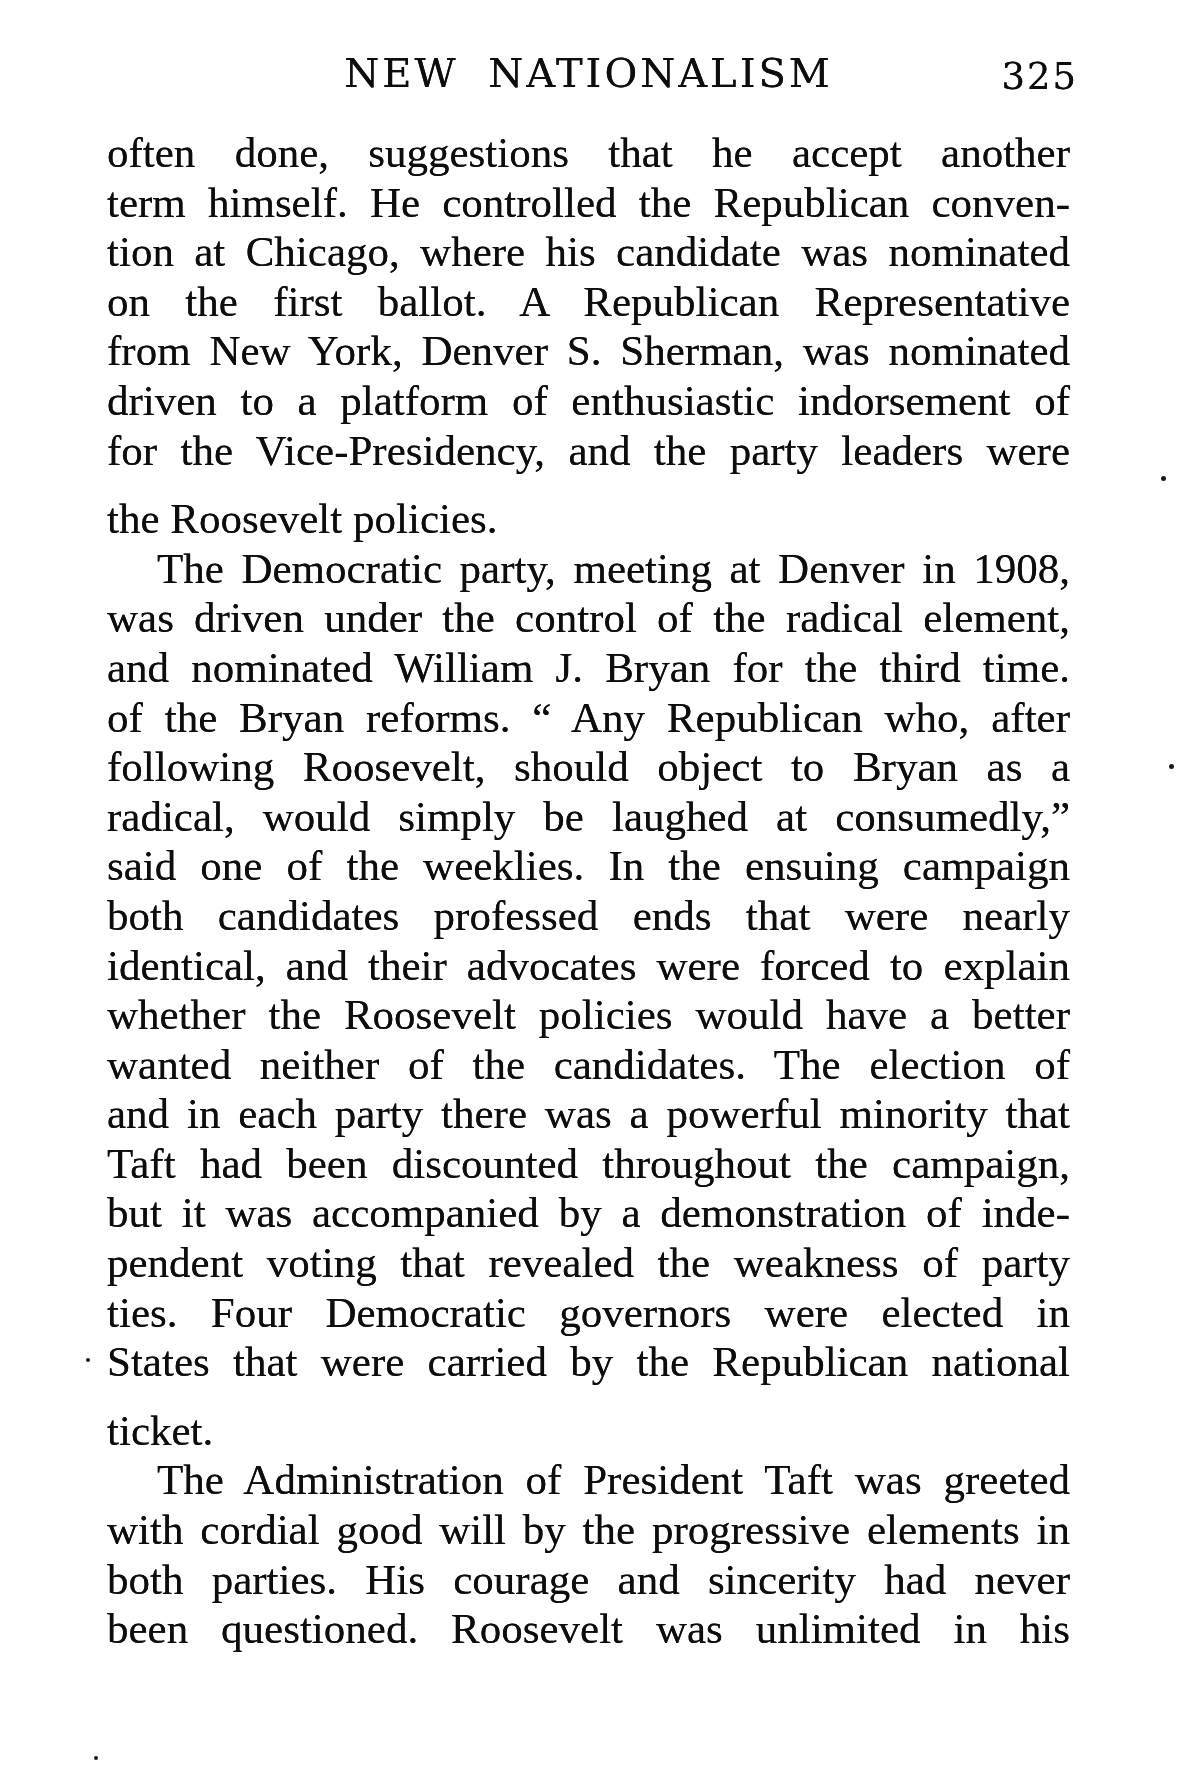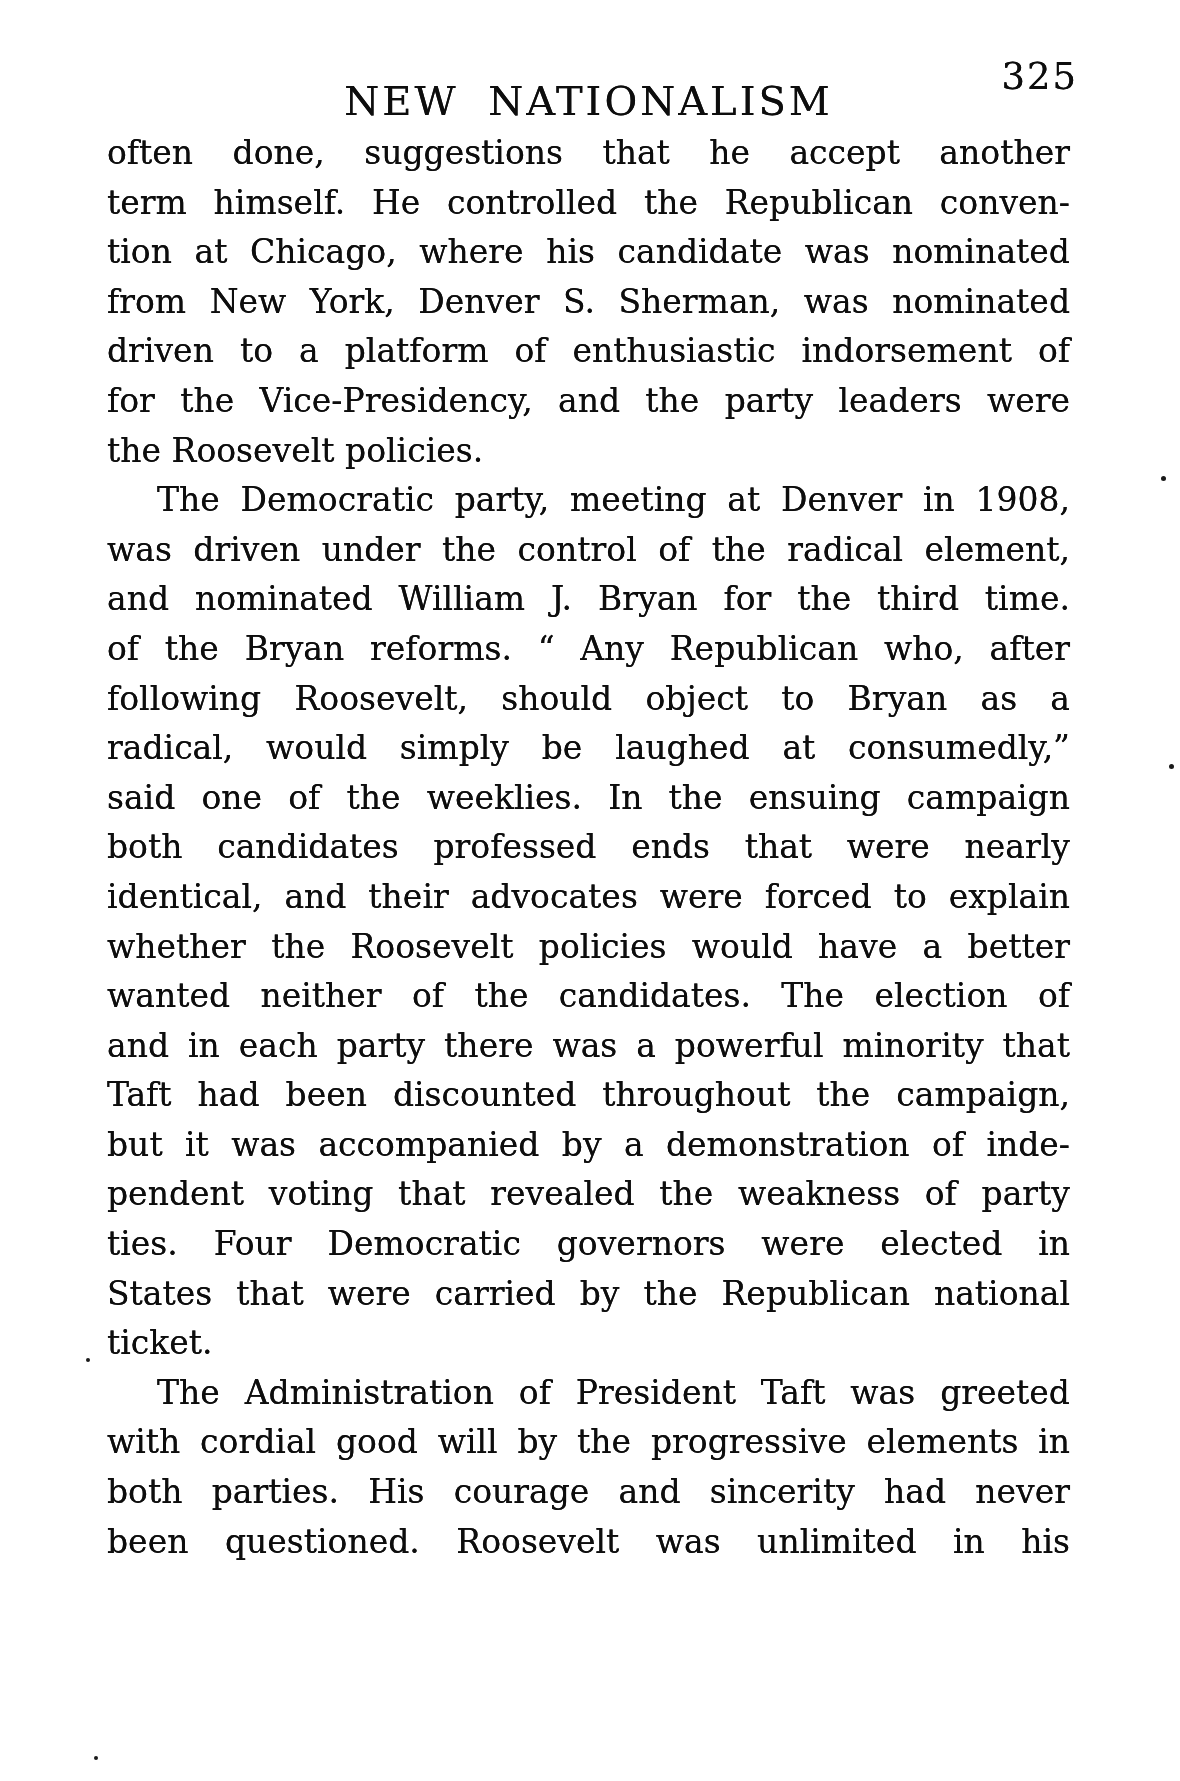--- a/index.html
+++ b/index.html
@@ -26,53 +26,54 @@
   }
   .running-head {
     display: block;
     text-align: center;
     font-size: 40px;
     line-height: 46px;
     letter-spacing: 3px;
     word-spacing: 14px;
     white-space: nowrap;
     text-shadow: 0 0 0.6px rgba(0,0,0,0.85);
-    margin-top: 28px;
   }
   .page-number {
     position: absolute;
     top: 4px;
     right: -8px;
     font-size: 37px;
     line-height: 46px;
     letter-spacing: 2px;
     text-shadow: 0 0 0.6px rgba(0,0,0,0.85);
   }
   
   .body-text {
     position: absolute;
     top: 128px;
     left: 107px;
     width: 963px;
   }
   .line {
-    font-size: 33px;
+    font-size: 43px;
     line-height: 49.6px;
     height: 49.6px;
     text-align: justify;
     text-align-last: justify;
     text-shadow: 0 0 0.55px rgba(0,0,0,0.85);
     overflow: visible;
     white-space: normal;
+    font-family: Liberation Serif, serif;
   }
   .line.indent {
     text-indent: 50px;
   }
   .line.no-justify {
     text-align-last: left;
+    margin-top: 19px;
   }
   
   .speck {
     position: absolute;
     background: #1a1a1a;
     border-radius: 50%;
   }
 </style>
 </head>
 <body>
@@ -81,20 +82,21 @@
 
   <div class="header-row">
     <span class="running-head">NEW NATIONALISM</span>
     <span class="page-number">325</span>
   </div>
 
   <div class="body-text" id="body-text">
       <div class="line">often done, suggestions that he accept another</div>
       <div class="line">term himself. He controlled the Republican conven-</div>
       <div class="line">tion at Chicago, where his candidate was nominated</div>
+      <div class="line">on the first ballot. A Republican Representative</div>
       <div class="line">from New York, Denver S. Sherman, was nominated</div>
       <div class="line">driven to a platform of enthusiastic indorsement of</div>
       <div class="line">for the Vice-Presidency, and the party leaders were</div>
       <div class="line no-justify">the Roosevelt policies.</div>
       <div class="line indent">The Democratic party, meeting at Denver in 1908,</div>
       <div class="line">was driven under the control of the radical element,</div>
       <div class="line">and nominated William J. Bryan for the third time.</div>
       <div class="line">of the Bryan reforms. “ Any Republican who, after</div>
       <div class="line">following Roosevelt, should object to Bryan as a</div>
       <div class="line">radical, would simply be laughed at consumedly,”</div>

